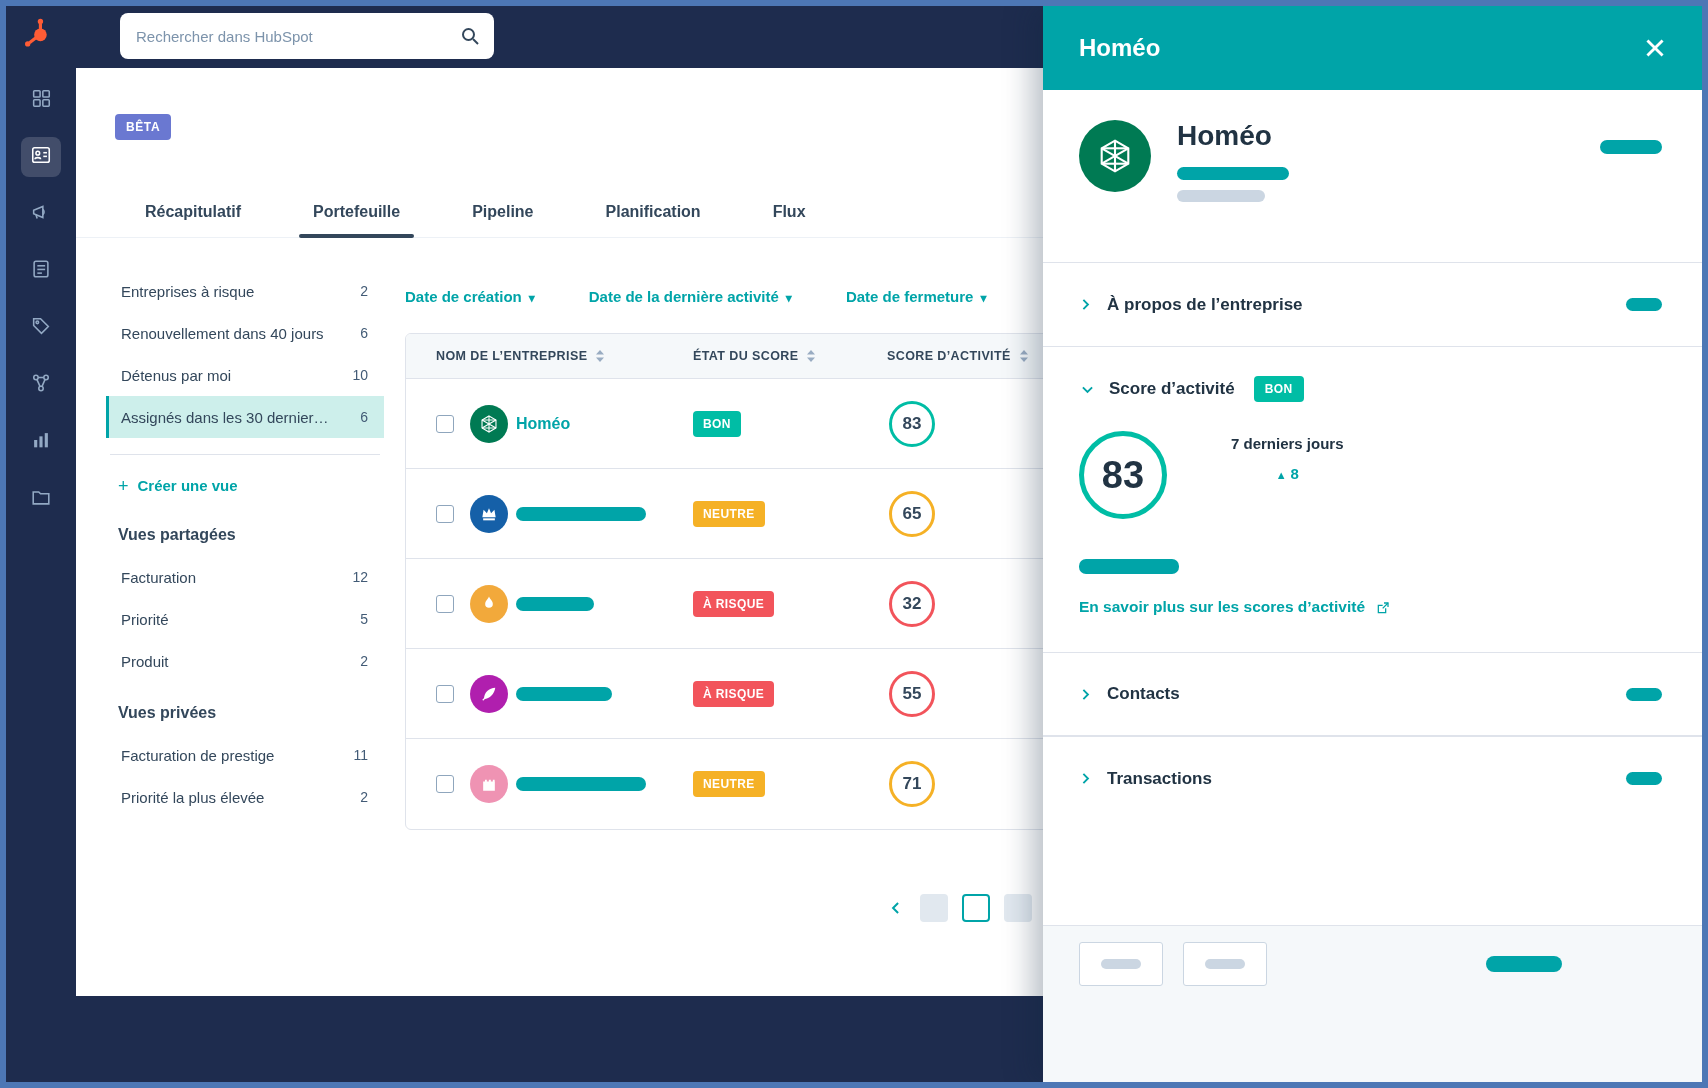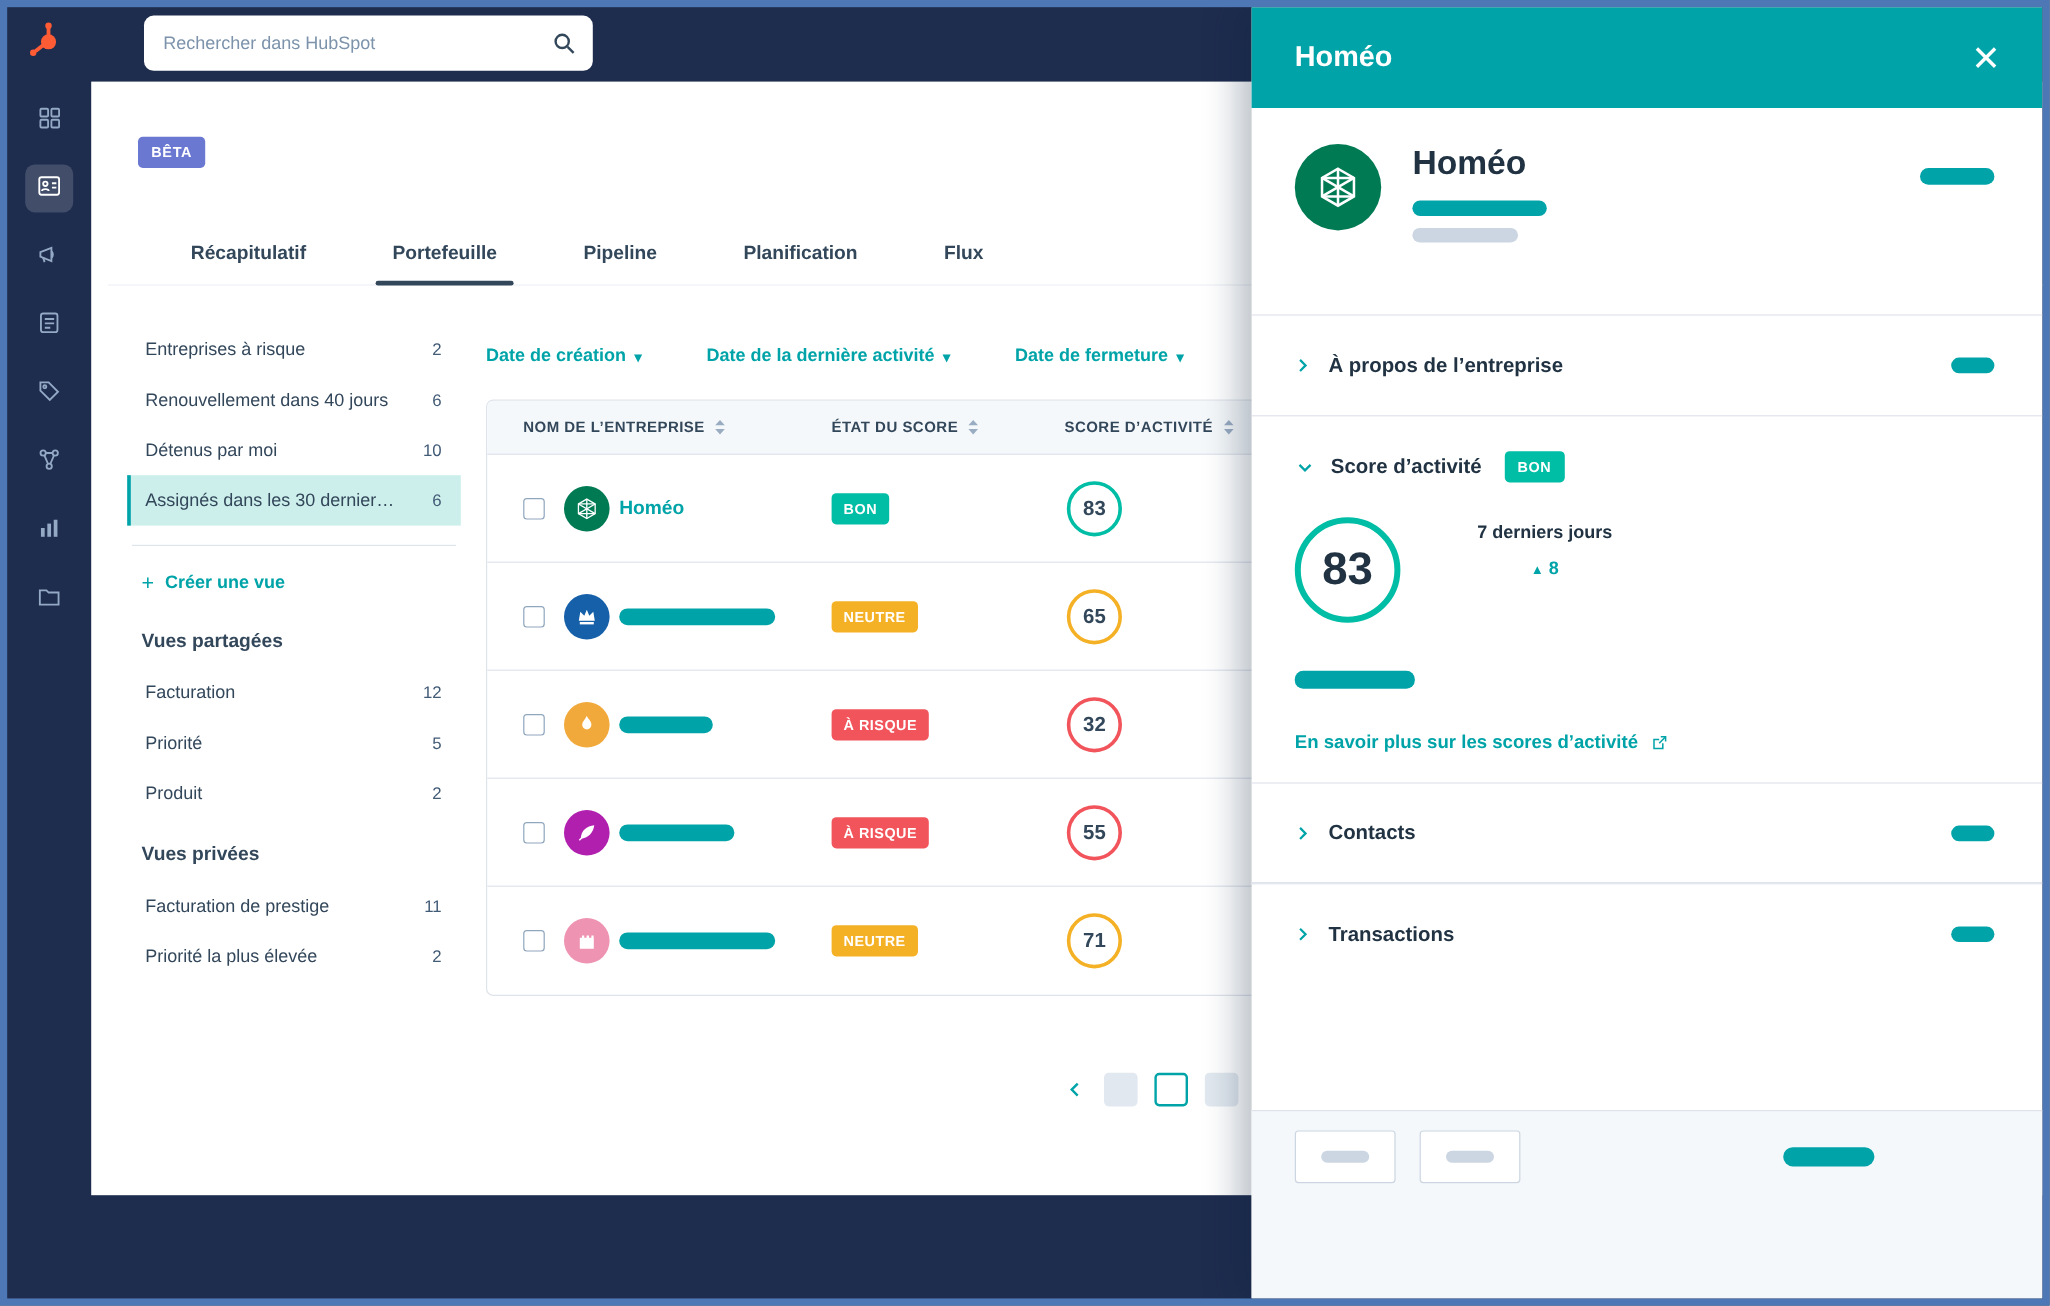--- a/index.html
+++ b/index.html
@@ -25,21 +25,21 @@
   .search-wrap input::placeholder { color:#7c93ab; }
   .search-icon { position:absolute; right:12px; top:11px; }
 
   
   .main { position:absolute; left:70px; top:62px; right:0; height:928px; background:#fff; }
 
   .page-head { position:absolute; left:39px; top:46px; display:flex; align-items:center; gap:20px; }
   .page-title { font-size:29px; font-weight:700; color:#33475b; letter-spacing:.2px; }
   .beta { background:#6a78d1; color:#fff; font-size:12px; font-weight:700; padding:6px 11px; border-radius:4px; letter-spacing:.6px; }
 
-  .tabs { position:absolute; left:0; right:0; top:116px; height:54px; display:flex; align-items:flex-end; gap:72px; padding-left:69px; border-bottom:1px solid #edf1f6;margin-left:14px; }
+  .tabs { position:absolute; left:0; right:0; top:116px; height:54px; display:flex; align-items:flex-end; gap:72px; padding-left:69px; border-bottom:1px solid #edf1f6; }
   .tab { font-size:16px; font-weight:700; color:#33475b; padding-bottom:16px; position:relative; cursor:pointer; }
   .tab.active::after { content:""; position:absolute; left:-14px; right:-14px; bottom:-1px; height:4px; background:#33475b; border-radius:2px; }
 
   
   .views { position:absolute; left:30px; top:202px; width:278px; }
   .view-item { height:42px; display:flex; align-items:center; justify-content:space-between; padding:0 16px 0 12px; font-size:15px; font-weight:500; color:#33475b; border-left:3px solid transparent; cursor:pointer; }
   .view-item .count { font-size:14px; color:#425b76; font-weight:400; }
   .view-item.selected { background:#cdefeb; border-left-color:#00a4a8; }
   .views-divider { height:1px; background:#dfe3eb; margin:16px 4px 12px; }
   .create-view { display:flex; align-items:center; gap:9px; color:#00a4a8; font-weight:700; font-size:15px; padding:10px 12px; cursor:pointer; }
@@ -100,21 +100,21 @@
   .score-body { display:flex; }
   .big-ring { width:88px; height:88px; border:5px solid #00bda5; border-radius:50%; flex:none; display:flex; align-items:center; justify-content:center; font-size:38px; font-weight:700; color:#213343; }
   .factors { margin-left:50px; padding-top:4px; }
   .mini-label { font-size:15px; font-weight:700; color:#213343; }
   .fbar { height:12px; border-radius:6px; background:#d5dee8; }
   .fb1 { width:115px; margin-top:15px; } .fb2 { width:92px; margin-top:10px; } .fb3 { width:112px; margin-top:10px; }
   .days { margin-left:64px; padding-top:4px; text-align:center; }
   .delta { margin-top:13px; color:#00a4a8; font-weight:700; font-size:15px; }
   .delta .up { font-size:11px; margin-right:4px; }
   .score-teal-bar { width:100px; height:15px; margin-top:40px; }
-  .score-link { margin-top:36px; display:flex; align-items:center; gap:10px; color:#00a4a8; font-weight:700; font-size:15.5px; cursor:pointer; }
+  .score-link { margin-top:24px; display:flex; align-items:flex-end; gap:10px; color:#00a4a8; font-weight:700; font-size:15.5px; cursor:pointer; }
 
   .panel-footer { position:absolute; left:0; right:0; bottom:0; height:157px; background:#f5f8fa; border-top:1px solid #dfe3eb; padding:16px 36px; display:flex; align-items:flex-start; gap:20px; }
   .ghost-btn { width:84px; height:44px; background:#fff; border:1px solid #cbd6e2; border-radius:3px; display:flex; align-items:center; justify-content:center; cursor:pointer; }
   .ghost-bar { width:40px; height:10px; background:#cbd6e2; border-radius:5px; }
   .footer-pill { margin-left:auto; margin-right:104px; margin-top:14px; width:76px; height:16px; border-radius:8px; }
 </style>
 </head>
 <body>
 
 <div class="sidebar">

